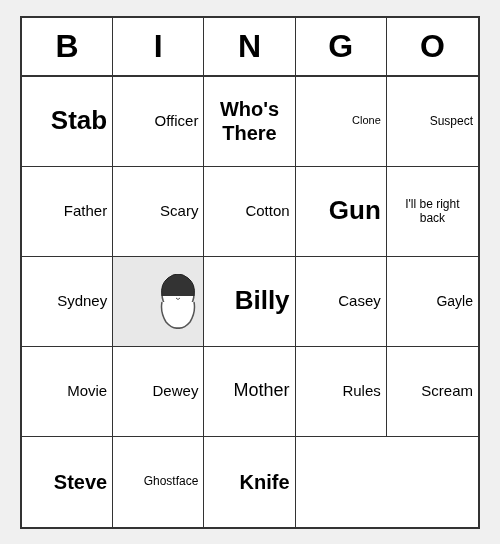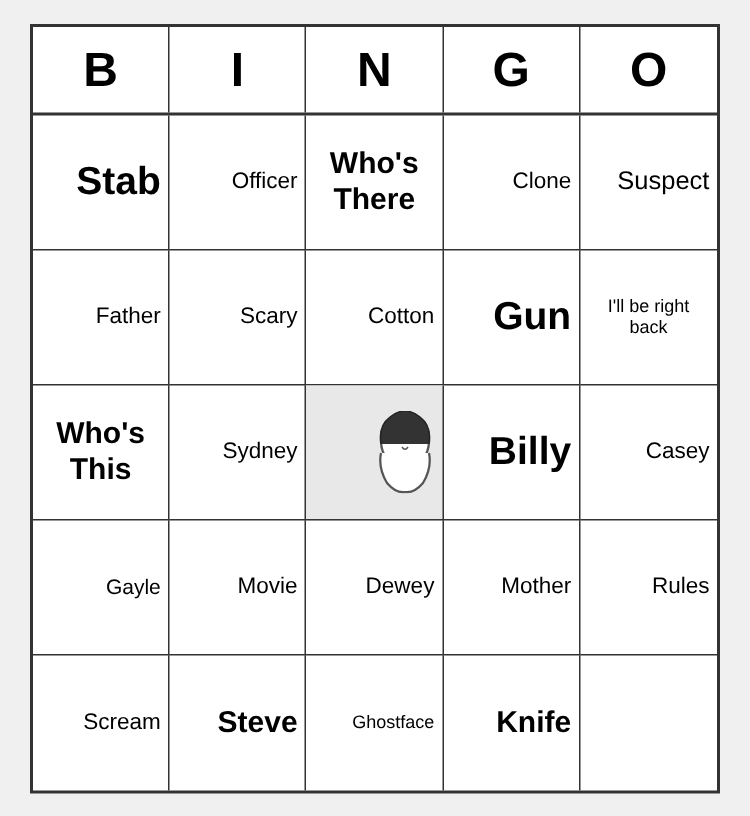--- a/index.html
+++ b/index.html
@@ -73,42 +73,39 @@
   <div class="bingo-cell">
         <span style="font-size: 26px; font-weight: bold;">Stab</span>
       </div>
       <div class="bingo-cell">
         <span style="font-size: 15px;">Officer</span>
       </div>
       <div class="bingo-cell">
         <span style="font-size: 20px; font-weight: bold;">Who's There</span>
       </div>
       <div class="bingo-cell">
-        <span style="font-size: 15px;">Clone</span>
+        <span style="font-size: 11px;">Clone</span>
       </div>
       <div class="bingo-cell">
-        <span style="font-size: 17px;">Suspect</span>
+        <span style="font-size: 12px;">Suspect</span>
       </div>
       <div class="bingo-cell">
         <span style="font-size: 15px;">Father</span>
       </div>
       <div class="bingo-cell">
         <span style="font-size: 15px;">Scary</span>
       </div>
       <div class="bingo-cell">
         <span style="font-size: 15px;">Cotton</span>
       </div>
       <div class="bingo-cell">
         <span style="font-size: 26px; font-weight: bold;">Gun</span>
       </div>
       <div class="bingo-cell">
         <span style="font-size: 12px;">I'll be right back</span>
-      </div>
-      <div class="bingo-cell">
-        <span style="font-size: 20px; font-weight: bold;">Who's This</span>
       </div>
       <div class="bingo-cell">
         <span style="font-size: 15px;">Sydney</span>
       </div>
       <div class="bingo-cell cell-free">
         <svg viewBox="0 0 40 55" width="40" height="55">
 
         <ellipse cx="20" cy="20" rx="16" ry="18" fill="white" stroke="#555" stroke-width="1.5"></ellipse>
 
         <ellipse cx="13" cy="16" rx="4" ry="5" fill="black"></ellipse>
@@ -132,21 +129,21 @@
       <div class="bingo-cell">
         <span style="font-size: 14px;">Gayle</span>
       </div>
       <div class="bingo-cell">
         <span style="font-size: 15px;">Movie</span>
       </div>
       <div class="bingo-cell">
         <span style="font-size: 15px;">Dewey</span>
       </div>
       <div class="bingo-cell">
-        <span style="font-size: 15px;">Mother</span>
+        <span style="font-size: 18px;">Mother</span>
       </div>
       <div class="bingo-cell">
         <span style="font-size: 15px;">Rules</span>
       </div>
       <div class="bingo-cell">
         <span style="font-size: 15px;">Scream</span>
       </div>
       <div class="bingo-cell">
         <span style="font-size: 20px; font-weight: bold;">Steve</span>
       </div>

